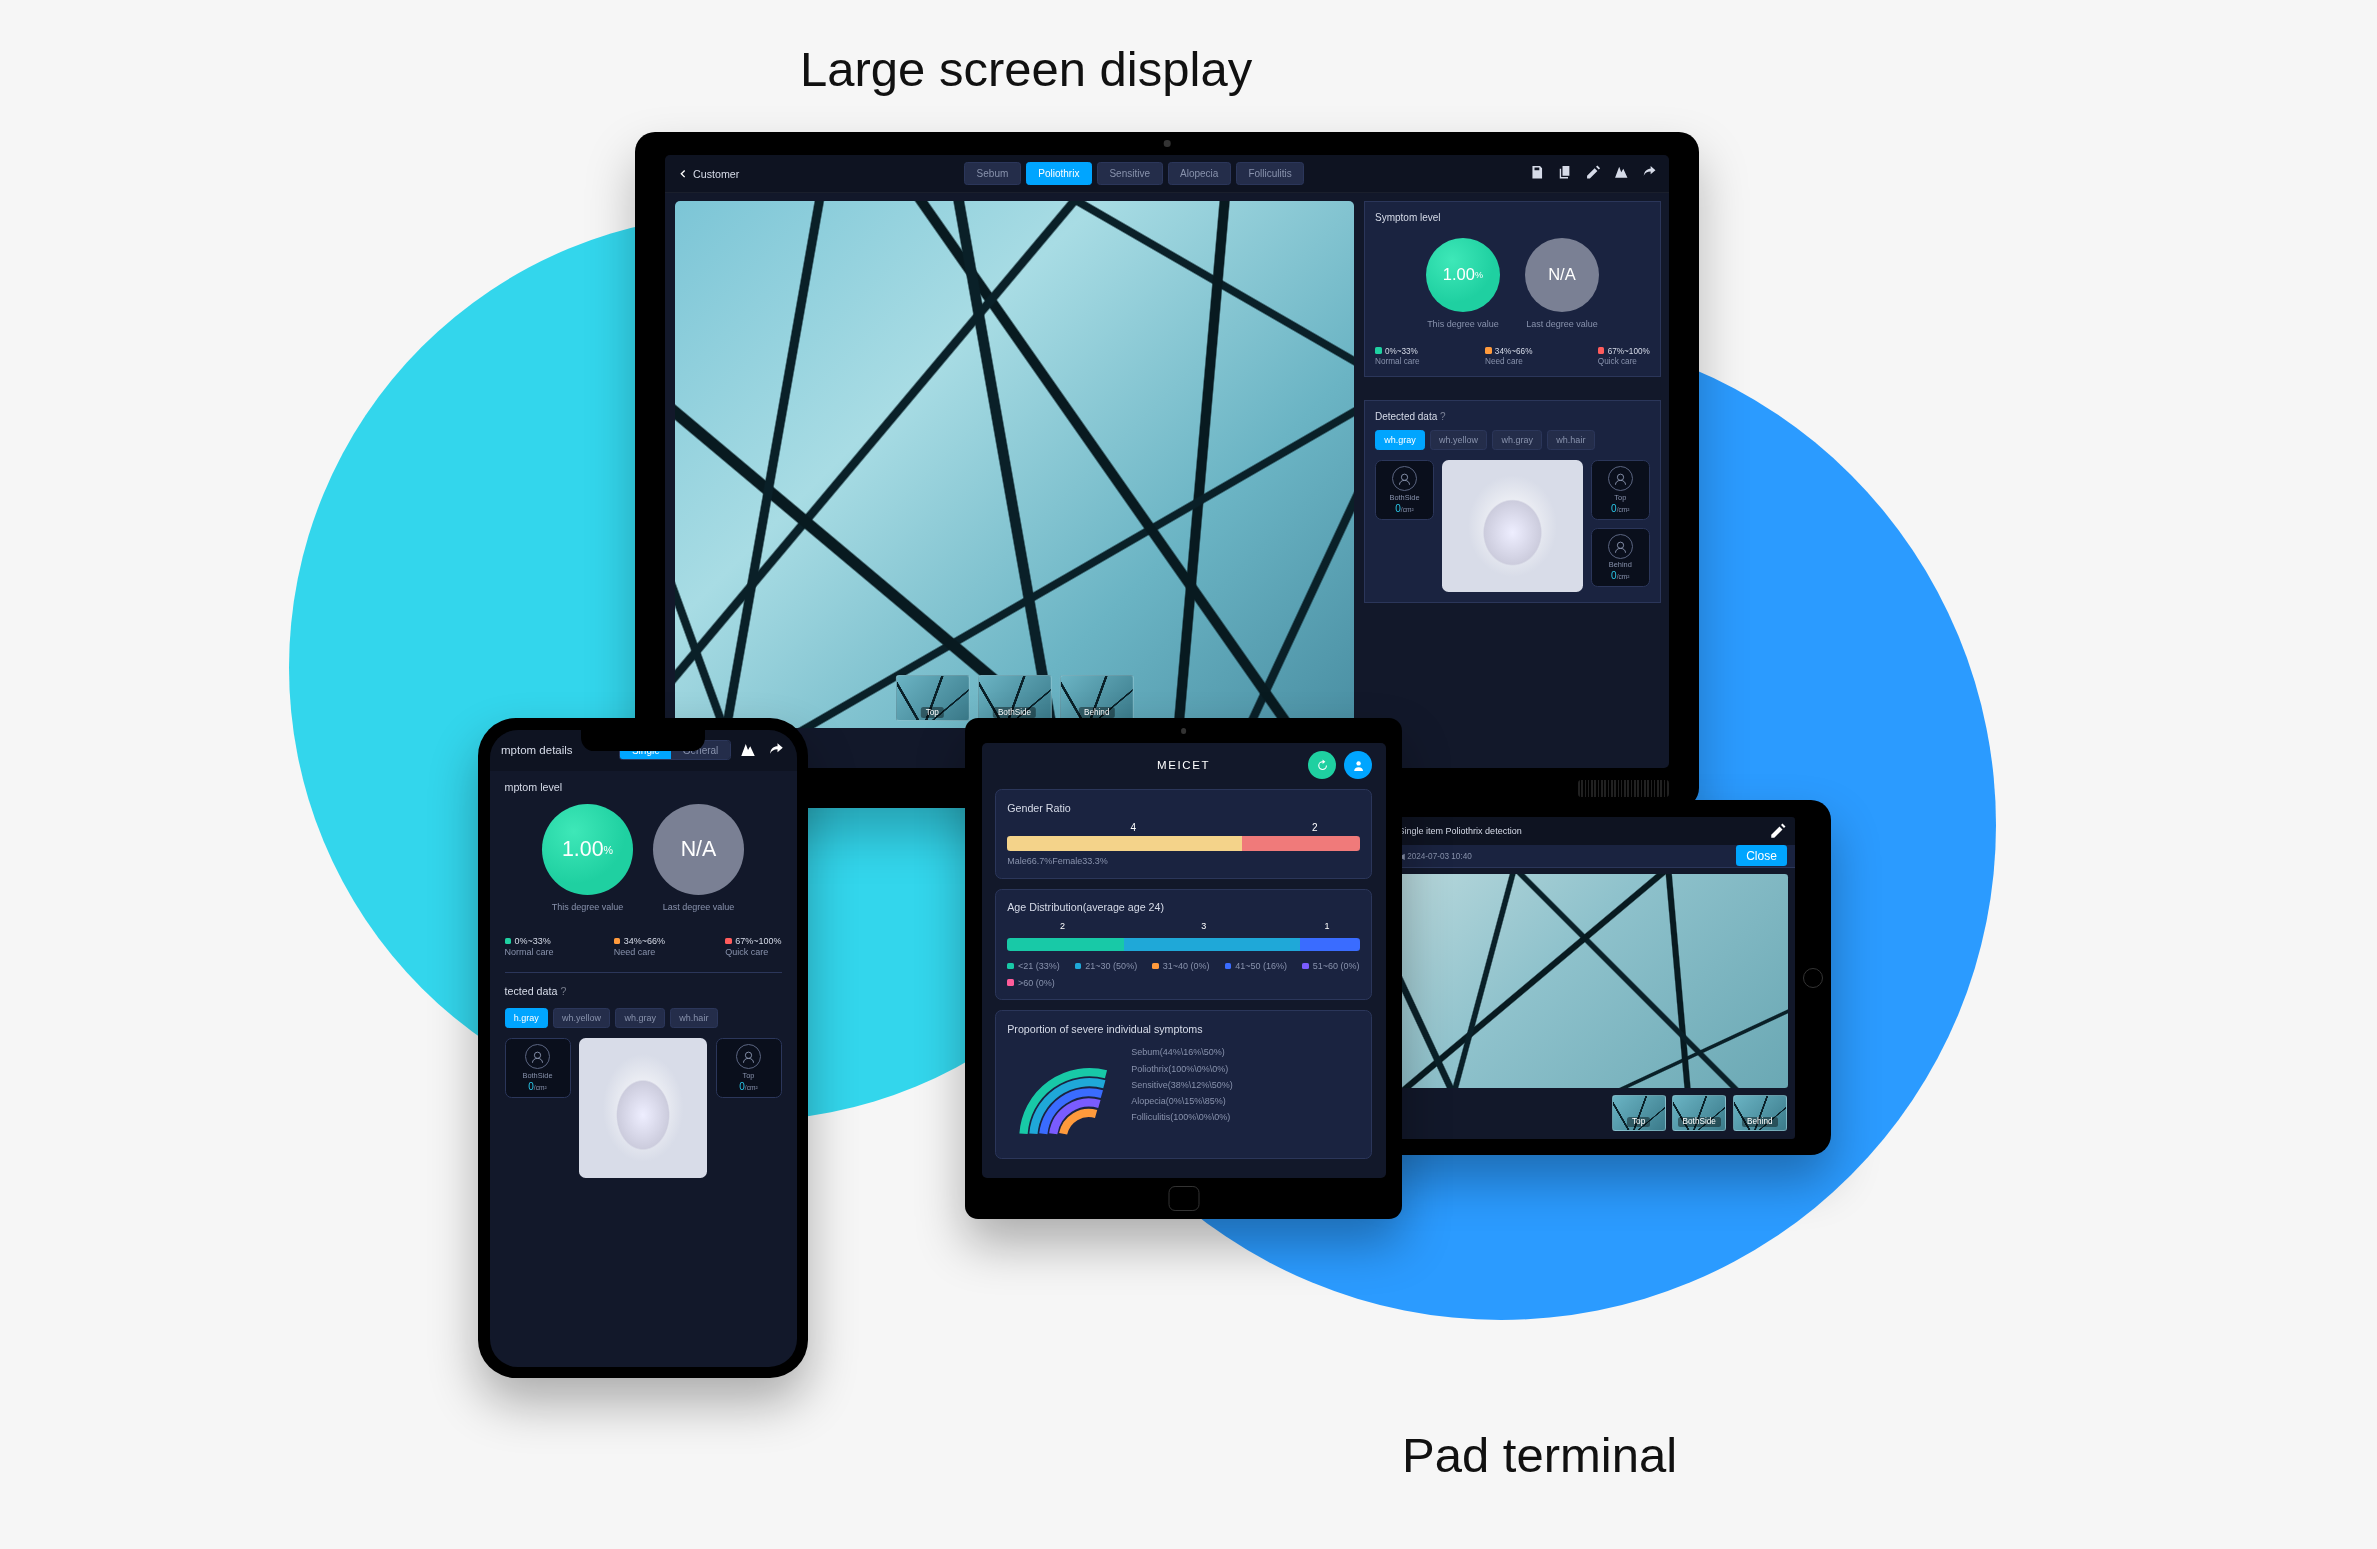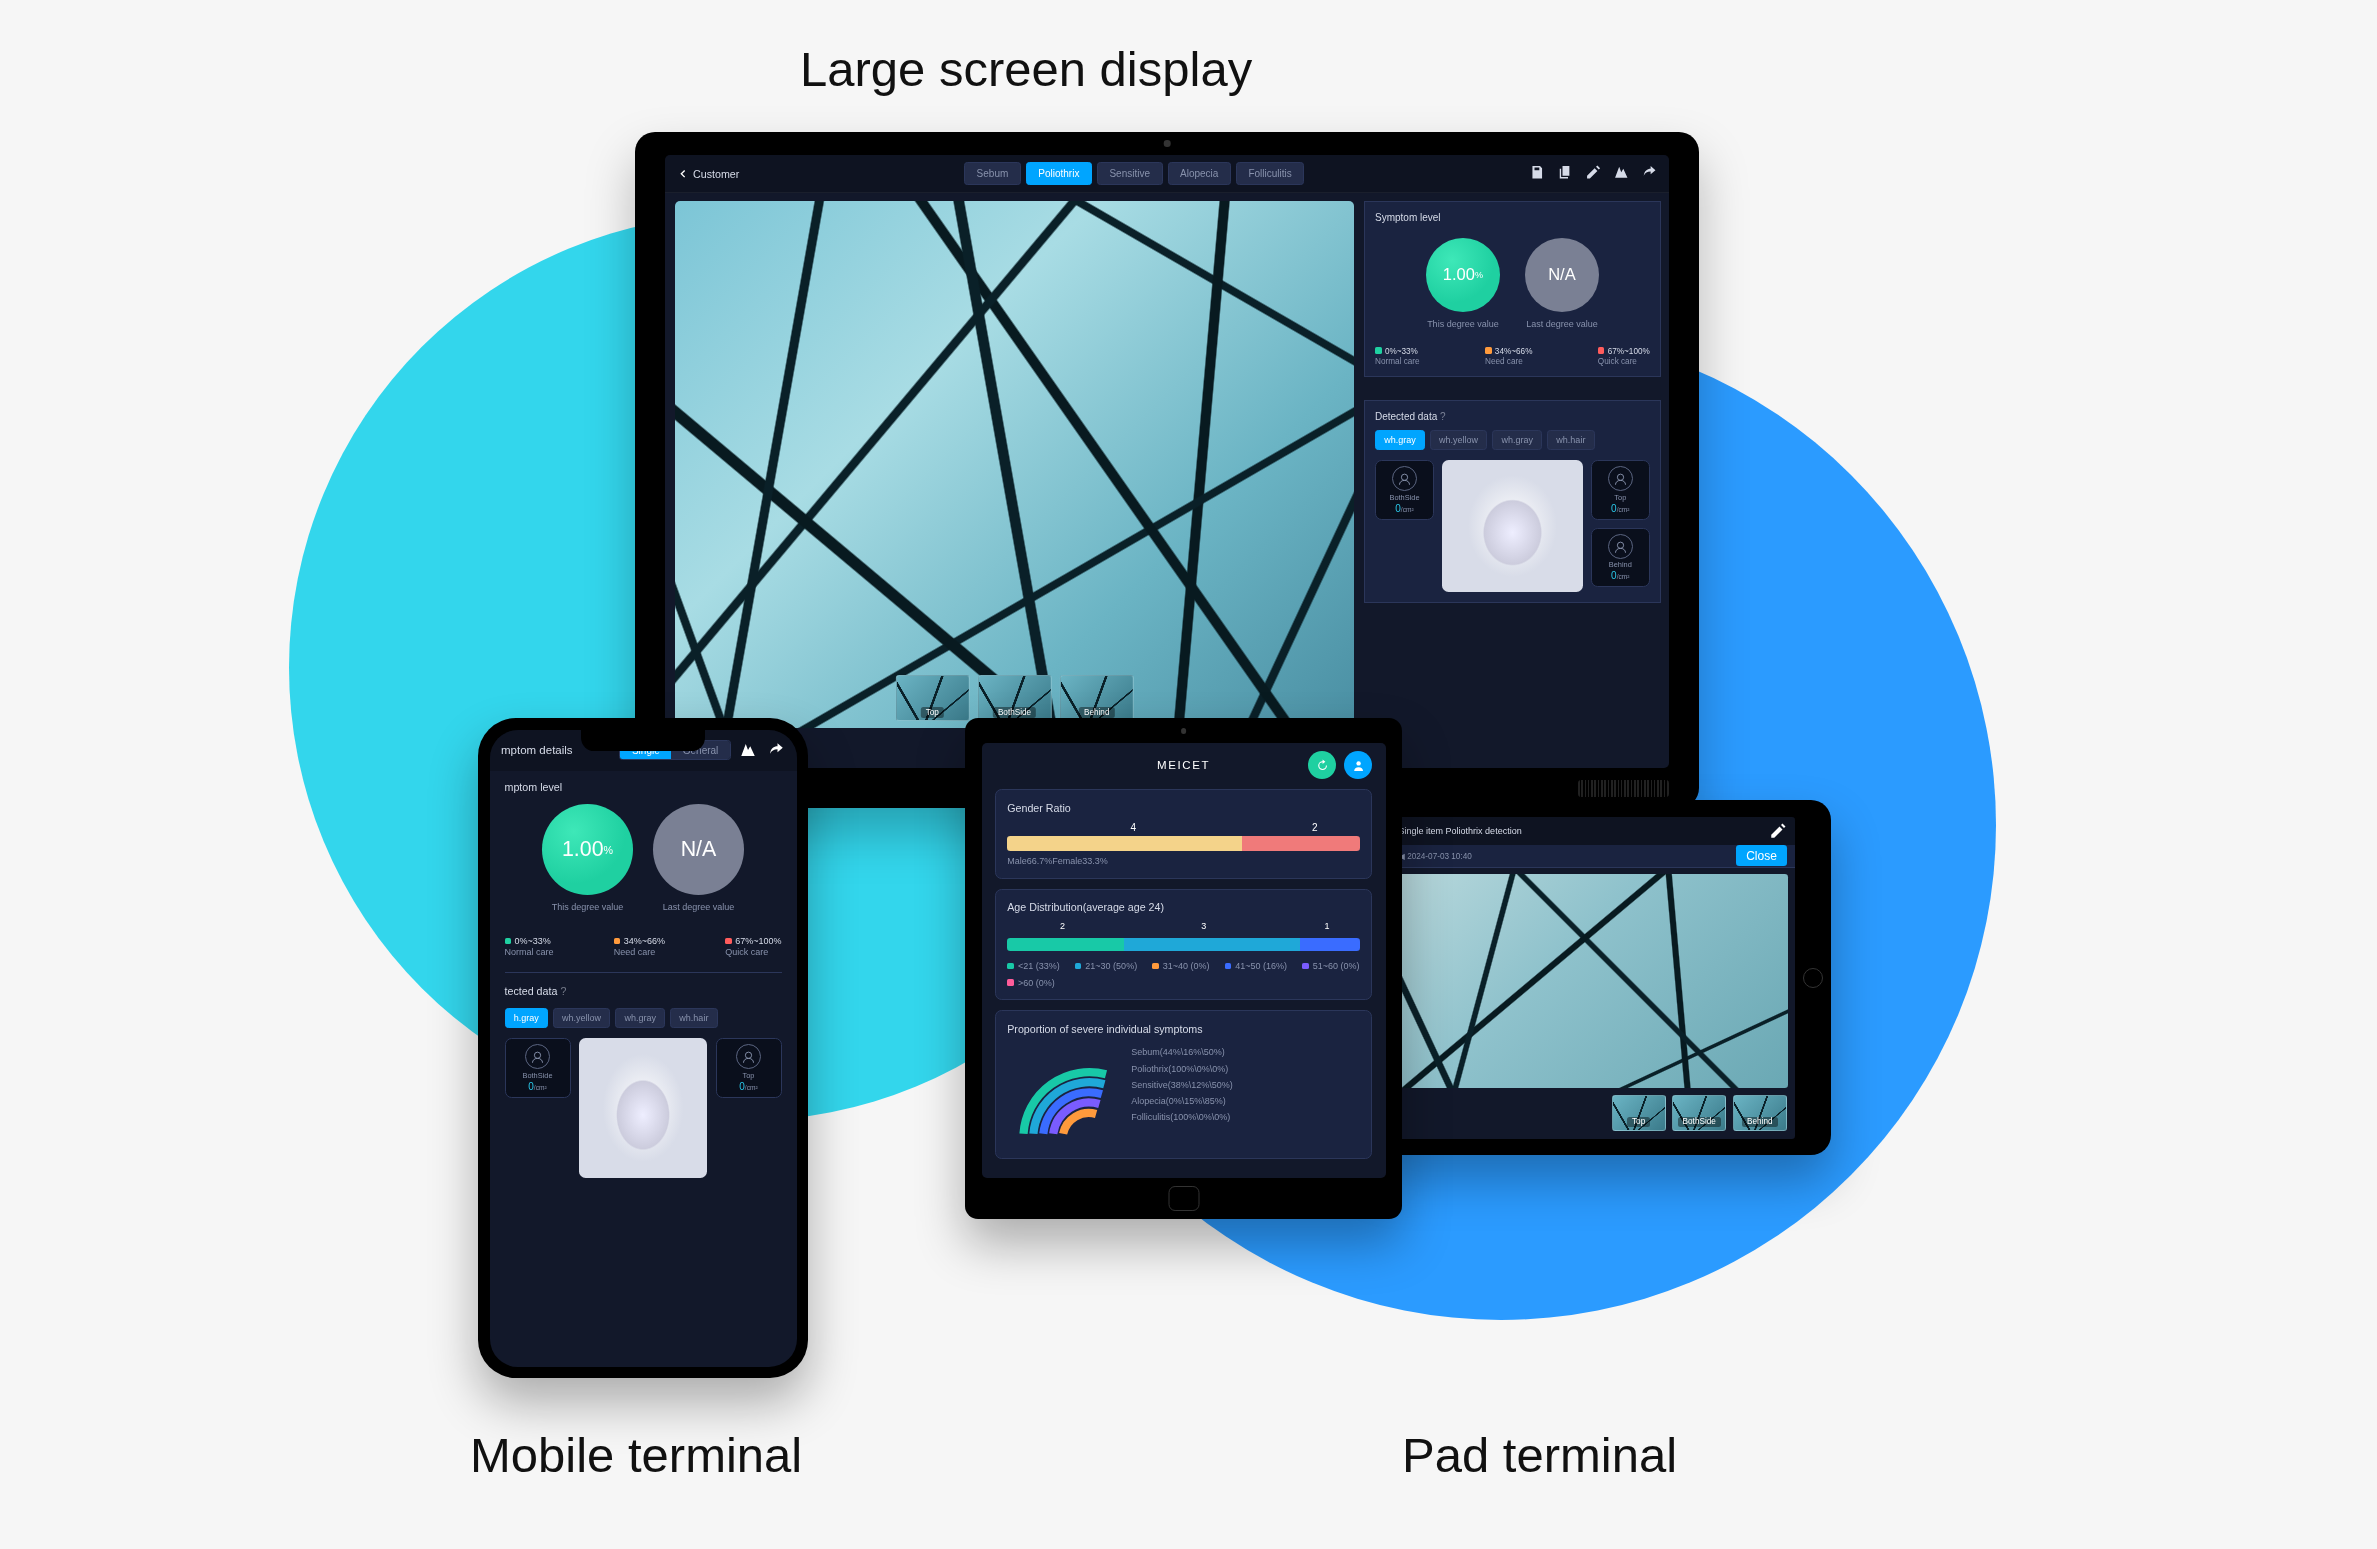--- a/index.html
+++ b/index.html
@@ -169,21 +169,20 @@
 .tl-bottom .thumb{width:54px;height:36px;}
 </style>
 </head>
 <body>
 
 <div class="stage">
   <div class="blob cyan"></div>
   <div class="blob blue"></div>
 
   <div class="title t-top">Large screen display</div>
-  <div class="title t-left">Mobile terminal</div>
   <div class="title t-right">Pad terminal</div>
 
   <div class="device-lg">
     <div class="cam"></div>
       <div class="speaker"></div>
     <div class="lg-screen">
       <div class="lg-top">
         <div class="back-cust">
           <svg viewBox="0 0 24 24">
               <path d="M15 4l-8 8 8 8 2-2-6-6 6-6z"></path>

